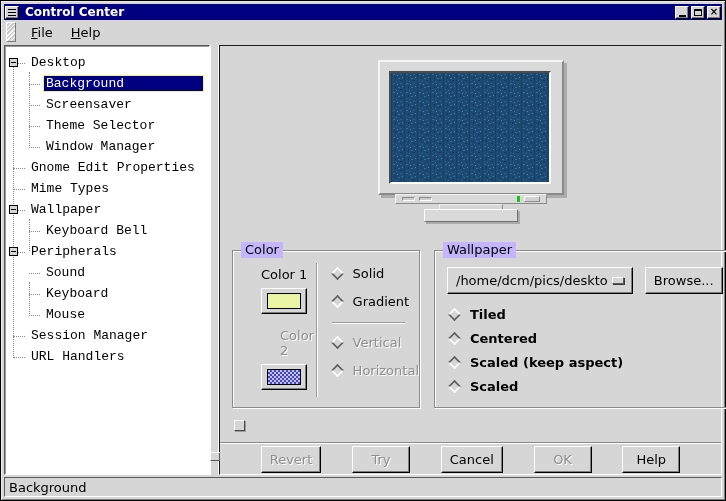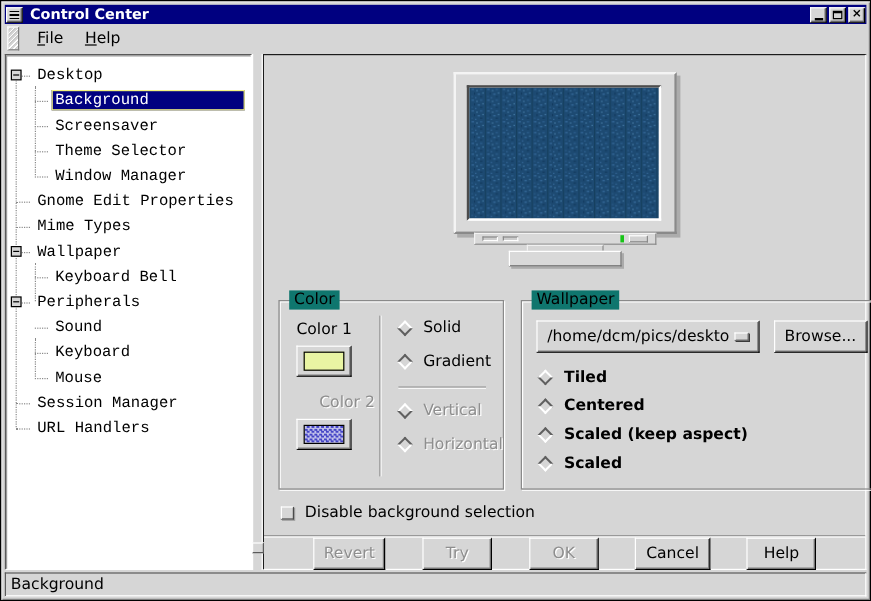--- a/index.html
+++ b/index.html
@@ -104,25 +104,25 @@
     border:1px solid; border-color:#fff #8a8a8a #8a8a8a #fff; }
   .stand-neck { width:64px; height:5px; background:#d6d6d6;
     border:1px solid; border-color:#f0f0f0 #8a8a8a #8a8a8a #f0f0f0; border-bottom:0; }
   .stand-base { width:94px; height:13px; background:#d9d9d9;
     border:1px solid; border-color:#fff #6e6e6e #6e6e6e #fff;
     box-shadow: 2px 2px 0 #ababab; }
   
   .options { display:flex; gap:14px; padding:0 12px; margin-top:16px; flex:0 0 auto; }
   .frame { position:relative; border:1px solid #8a8a8a;
     box-shadow: inset 1px 1px 0 #fff, 1px 1px 0 #fff; height:158px; }
-  .frame > .legend { position:absolute; top:-9px; left:8px; background:#0f766e;
+  .frame > .legend { position:absolute; top:-9px; left:8px; background:#c4b5fd;
     padding:0 4px; line-height:16px; }
   .frame-color { width:188px; flex:0 0 auto; display:flex; }
   .frame-wall { flex:1; padding:16px 12px 0 12px; }
-  .cleft { width:86px; padding:16px 0 0 14px; }
+  .cleft { width:86px; padding:16px 0 0 28px; }
   .swatch-btn { width:46px; height:26px; margin-top:6px; background:#d6d6d6;
     border:1px solid; border-color:#fff #000 #000 #fff;
     box-shadow: inset -1px -1px 0 #7e7e7e;
     display:flex; align-items:center; justify-content:center; }
   .swatch { width:34px; height:16px; border:1px solid #000; }
   .swatch.c2 { background: repeating-conic-gradient(#4444c6 0% 25%, #c2c2ea 25% 50%);
     background-size:4px 4px; }
   .c2lbl { margin-top:14px;margin-left:19px; }
   .vsep { width:1px; background:#9a9a9a; box-shadow:1px 0 0 #fff; margin:12px 0 10px 2px; }
   .cright { flex:1; padding:15px 0 0 15px; }
@@ -369,30 +369,29 @@
             <div class="radio-row">
               <span class="diamond off"></span>
               <span>Scaled</span>
             </div>
           </div>
         </div>
       </div>
 
       <div class="cb-row">
         <span class="cb"></span>
-        <span>Disable background selection</span>
       </div>
 
       <div class="panel-sep"></div>
 
       <div class="btn-row">
         <button class="btn disabled">Revert</button>
         <button class="btn disabled">Try</button>
+        <button class="btn">Cancel</button>
         <button class="btn disabled">OK</button>
-        <button class="btn">Cancel</button>
         <button class="btn">Help</button>
       </div>
     </div>
   </div>
 
   <div class="statusbar">
     <span>Background</span>
   </div>
 </div>
 

